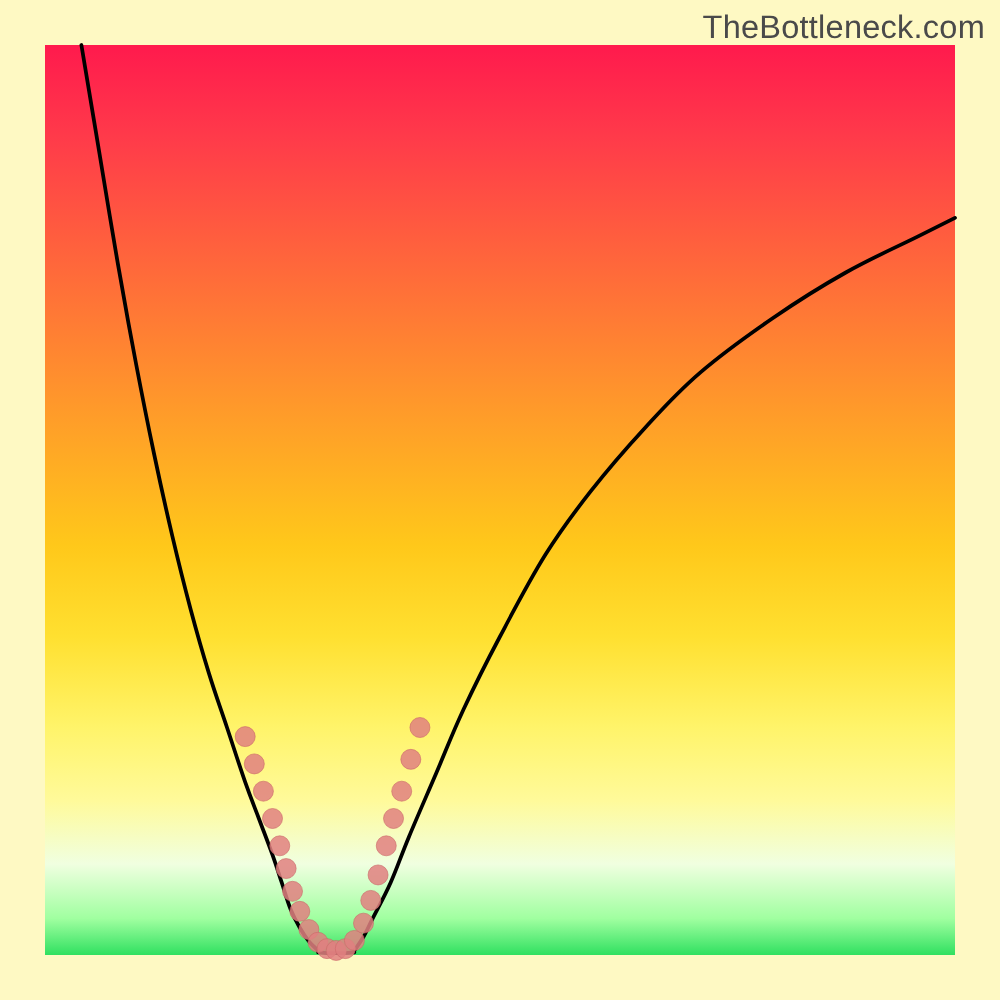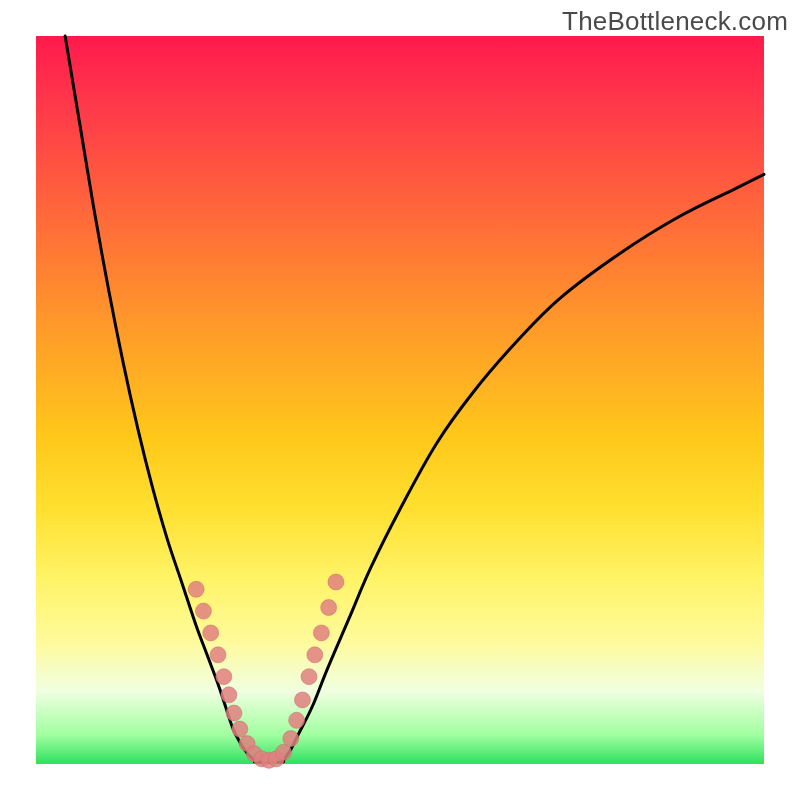--- a/index.html
+++ b/index.html
@@ -8,21 +8,21 @@
     width: 800px;
     height: 800px;
     background: #000;
     font-family: Arial, Helvetica, sans-serif;
     overflow: hidden;
   }
   .frame {
     position: relative;
     width: 800px;
     height: 800px;
-    background: #ffffff;
+    background: #fef9c3;
   }
   .plot-area {
     position: absolute;
     left: 36px;
     top: 36px;
     width: 728px;
     height: 728px;
     background: linear-gradient(
       to bottom,
       #ff1a4d 0%,

